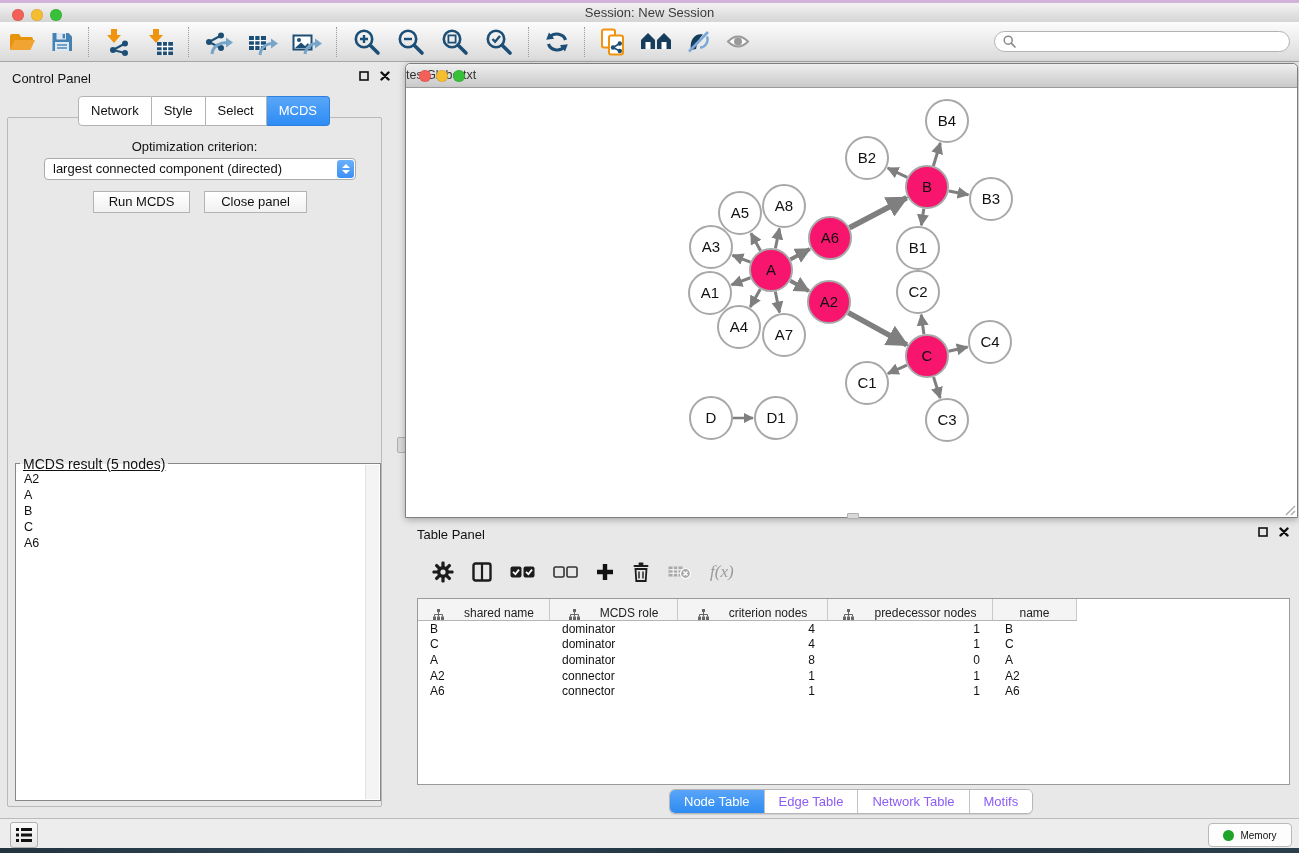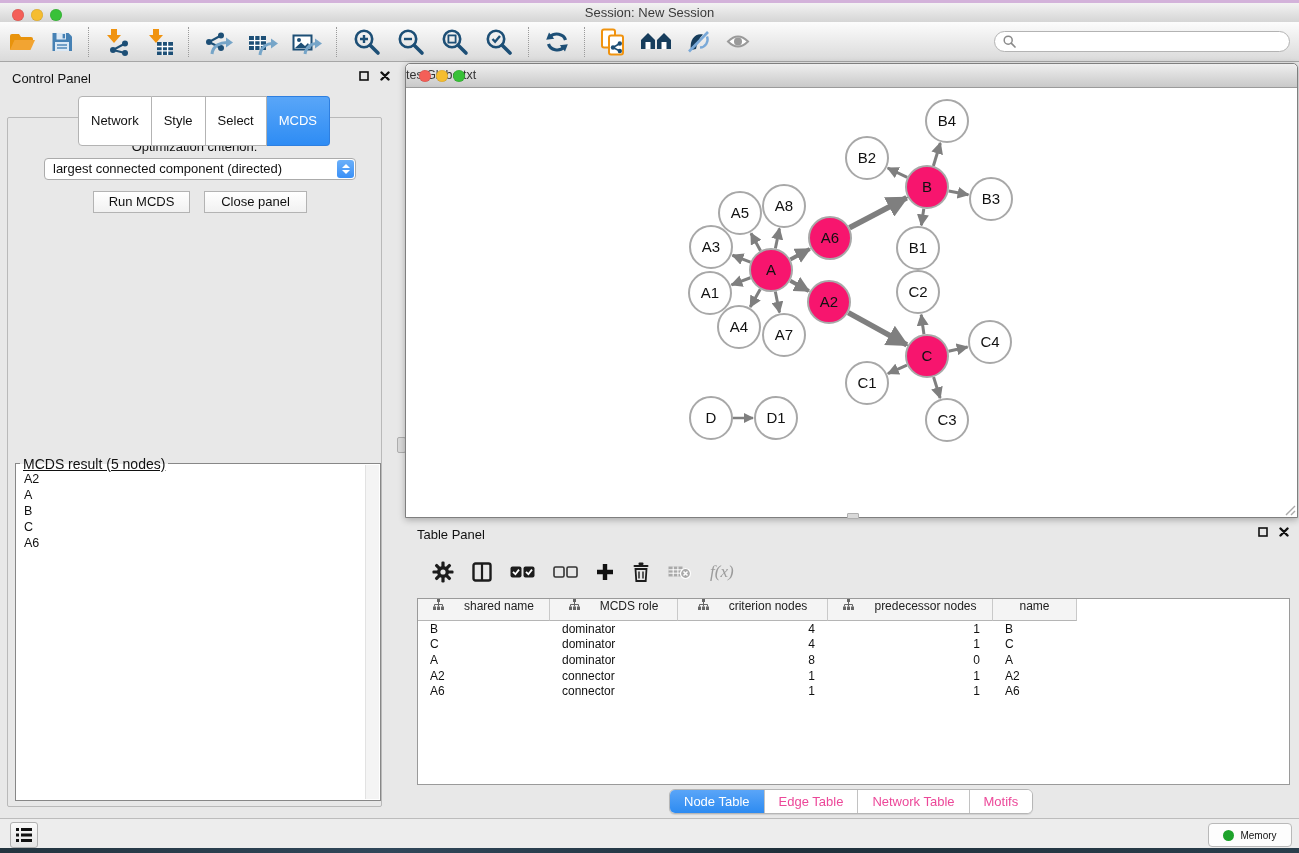--- a/index.html
+++ b/index.html
@@ -16,21 +16,21 @@
   #toolbar{position:absolute;left:0;top:22px;width:100%;height:40px;background:linear-gradient(#fcfcfc,#dadada);border-bottom:1px solid #a6a6a6;display:flex;align-items:center;box-sizing:border-box;}
   .tsep{width:1px;height:30px;border-left:1px dotted #9a9a9a;margin:0 7px;}
   .ticon{height:36px;display:flex;align-items:center;justify-content:center;padding:0 7px;cursor:default;}
   #search-wrap{margin-left:auto;margin-right:9px;width:296px;height:21px;background:#fff;border:1px solid #b3b3b3;border-radius:11px;display:flex;align-items:center;padding:0 8px;box-sizing:border-box;}
   #search-input{border:none;outline:none;flex:1;font-size:13px;font-family:inherit;background:transparent;margin-left:5px;}
   
   #control-panel{position:absolute;left:0;top:62px;width:390px;height:756px;}
   .panel-title{position:absolute;left:12px;top:9px;font-size:13px;color:#111;}
   .panel-ctl{position:absolute;top:9px;display:flex;align-items:center;}
   #cp-tabs{position:absolute;left:78px;top:34px;display:flex;z-index:2;}
-  .seg-tab{height:20px;line-height:20px;padding:14px 12px;font-size:13px;background:#fff;border:1px solid #b3b3b3;border-left:none;color:#111;}
+  .seg-tab{height:20px;line-height:20px;padding:4px 12px;font-size:13px;background:#fff;border:1px solid #b3b3b3;border-left:none;color:#111;}
   .seg-tab:first-child{border-left:1px solid #b3b3b3;border-radius:4px 0 0 4px;}
   .seg-tab:last-child{border-radius:0 4px 4px 0;}
   .seg-tab.active{background:linear-gradient(#59a6f8,#2e8cf4);border-color:#2e7fe0;color:#fff;}
   #cp-content{position:absolute;left:7px;top:55px;width:375px;height:690px;border:1px solid #b9b9b9;border-radius:2px;box-sizing:border-box;}
   #opt-label{position:absolute;left:0;width:100%;top:21px;text-align:center;font-size:13px;color:#111;}
   #criterion-select{position:absolute;left:36px;top:40px;width:312px;height:22px;background:#fff;border:1px solid #ababab;border-radius:4px;box-sizing:border-box;}
   #criterion-value{font-size:13px;line-height:20px;padding-left:8px;color:#111;white-space:nowrap;}
   #criterion-stepper{position:absolute;right:1px;top:1px;width:17px;height:18px;background:linear-gradient(#6cb0f9,#3a90f7);border-radius:3px;display:flex;flex-direction:column;align-items:center;justify-content:center;gap:2px;}
   .chev-up{width:0;height:0;border-left:4px solid transparent;border-right:4px solid transparent;border-bottom:4px solid #fff;}
   .chev-down{width:0;height:0;border-left:4px solid transparent;border-right:4px solid transparent;border-top:4px solid #fff;}
@@ -52,27 +52,27 @@
   #graph-svg{position:absolute;left:0;top:24px;}
   #net-hsplit{position:absolute;left:441px;top:449px;width:12px;height:6px;background:#d9d9d9;border:1px solid #b0b0b0;border-radius:1px;box-sizing:border-box;}
   #net-resize{position:absolute;right:1px;bottom:1px;}
   
   #table-panel{position:absolute;left:405px;top:518px;width:894px;height:300px;}
   #tp-toolbar{position:absolute;left:12px;top:34px;width:873px;height:40px;display:flex;align-items:center;padding-left:6px;box-sizing:border-box;}
   .tpicon{height:34px;display:flex;align-items:center;justify-content:center;padding:0 9px;}
   #fx-label{font-family:"Liberation Serif",serif;font-style:italic;font-size:17px;color:#9b9b9b;}
   #data-table{position:absolute;left:12px;top:80px;width:873px;height:187px;background:#fff;border:1px solid #9a9a9a;box-sizing:border-box;overflow:hidden;}
   #thead{display:flex;height:22px;}
-  .th{background:#f4f4f4;border-right:1px solid #c9c9c9;border-bottom:1px solid #b5b5b5;display:flex;align-items:flex-start;justify-content:center;gap:20px;font-size:12px;color:#222;box-sizing:border-box;height:22px;}
+  .th{background:#f4f4f4;border-right:1px solid #c9c9c9;border-bottom:1px solid #b5b5b5;display:flex;align-items:flex-end;justify-content:center;gap:20px;font-size:12px;color:#222;box-sizing:border-box;height:22px;}
   .tr{display:flex;height:15.6px;align-items:center;}
   .td{font-size:12px;color:#111;box-sizing:border-box;white-space:nowrap;overflow:hidden;}
   .td.left{padding-left:12px;text-align:left;}
   .td.right{padding-right:13px;text-align:right;}
   #tp-tabs{position:absolute;left:264px;top:271px;display:flex;border:1px solid #b6b6b6;border-radius:6px;overflow:hidden;background:#fff;box-shadow:0 1px 1px rgba(0,0,0,.1);}
-  .bot-tab{height:23px;line-height:23px;padding:0 14px;font-size:13px;color:#ec4899;background:#fff;border-left:1px solid #c2c2c2;}
+  .bot-tab{height:23px;line-height:23px;padding:0 14px;font-size:13px;color:#8b5cf6;background:#fff;border-left:1px solid #c2c2c2;}
   .bot-tab:first-child{border-left:none;}
   .bot-tab.active{background:linear-gradient(#5aa5f8,#2d8bf1);color:#fff;}
   
   #status-bar{position:absolute;left:0;top:818px;width:100%;height:30px;background:#ededed;border-top:1px solid #bcbcbc;box-sizing:border-box;}
   #list-btn{position:absolute;left:10px;top:3px;width:28px;height:26px;background:linear-gradient(#fafafa,#e5e5e5);border:1px solid #b0b0b0;border-radius:3px;display:flex;align-items:center;justify-content:center;box-sizing:border-box;}
   #memory-btn{position:absolute;right:7px;top:4px;width:84px;height:24px;background:#fdfdfd;border:1px solid #b9b9b9;border-radius:4px;display:flex;align-items:center;justify-content:center;gap:6px;box-sizing:border-box;}
   #memory-dot{width:11px;height:11px;border-radius:50%;background:#1ea32b;}
   #memory-label{font-size:10px;color:#111;}
   #bottom-strip{position:absolute;left:0;top:848px;width:100%;height:5px;background:linear-gradient(90deg,#23343f,#30475a 30%,#1f303b 60%,#2a3e4c);}
   .xicon{display:block;}

